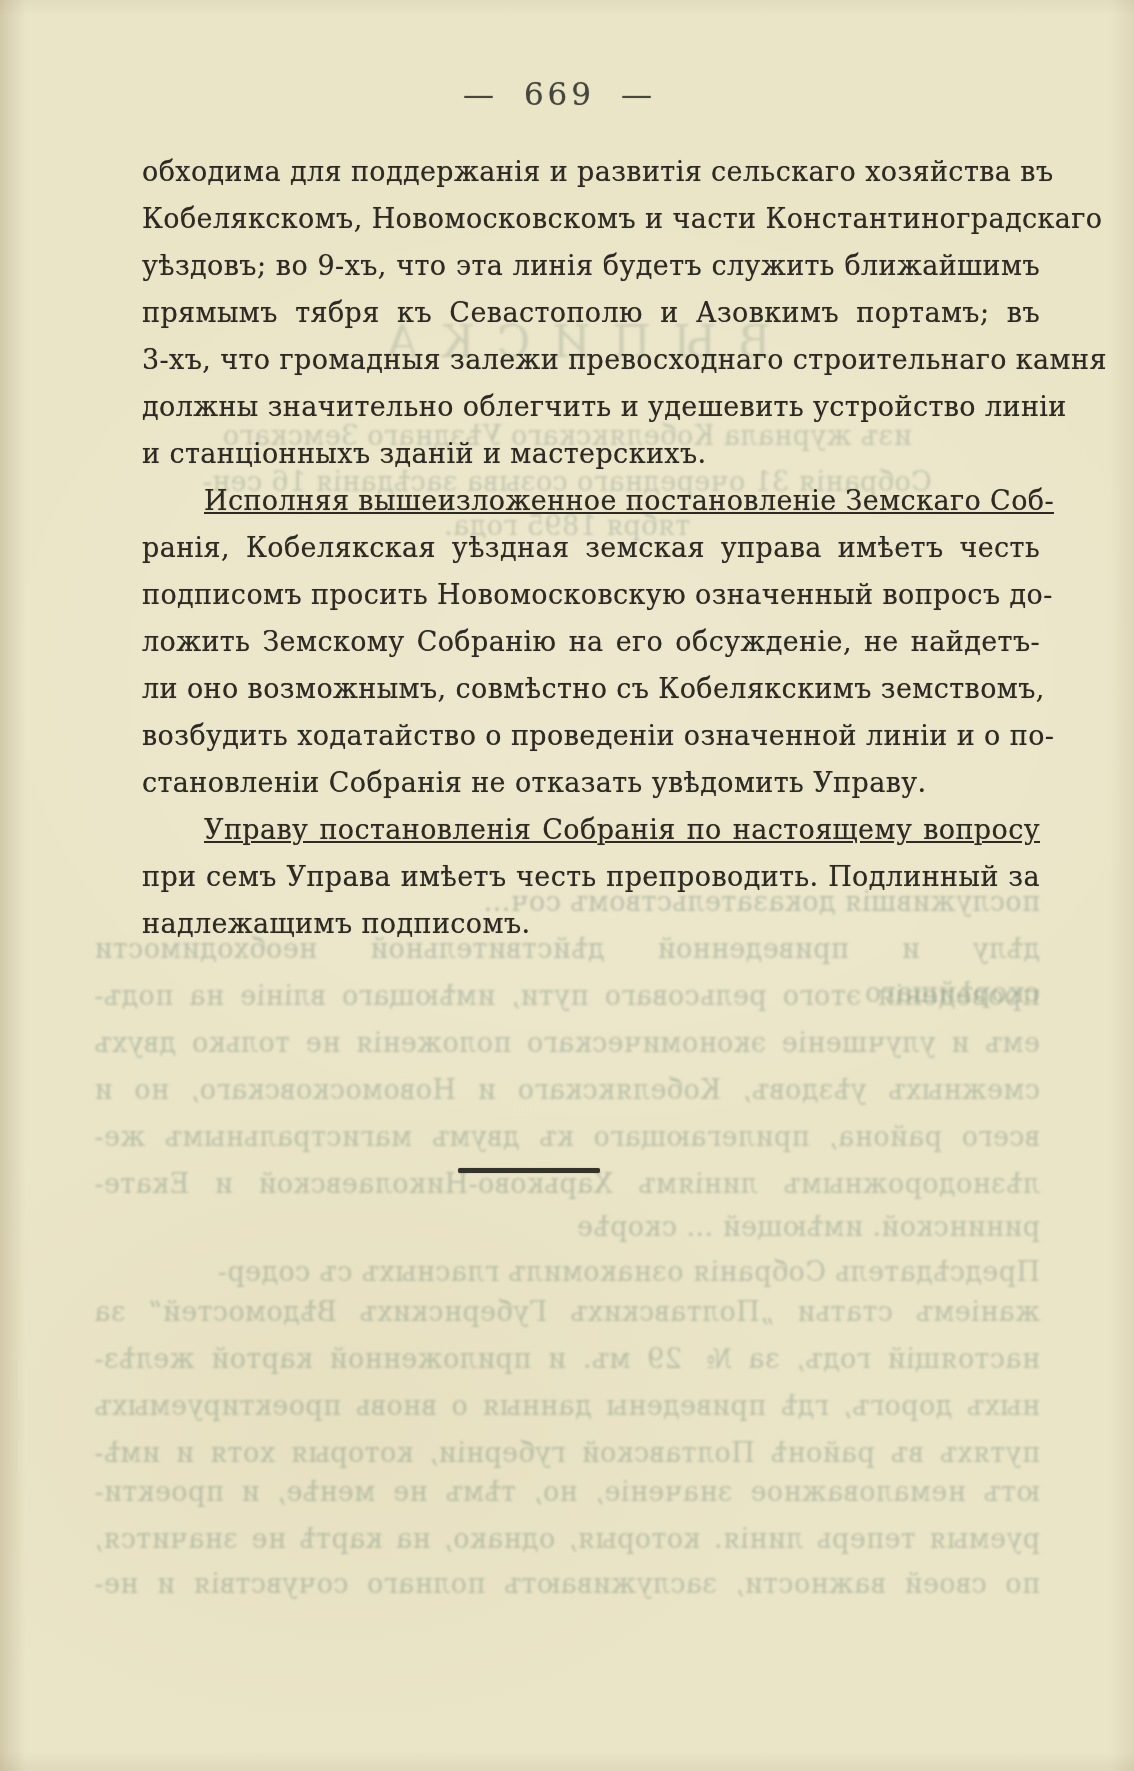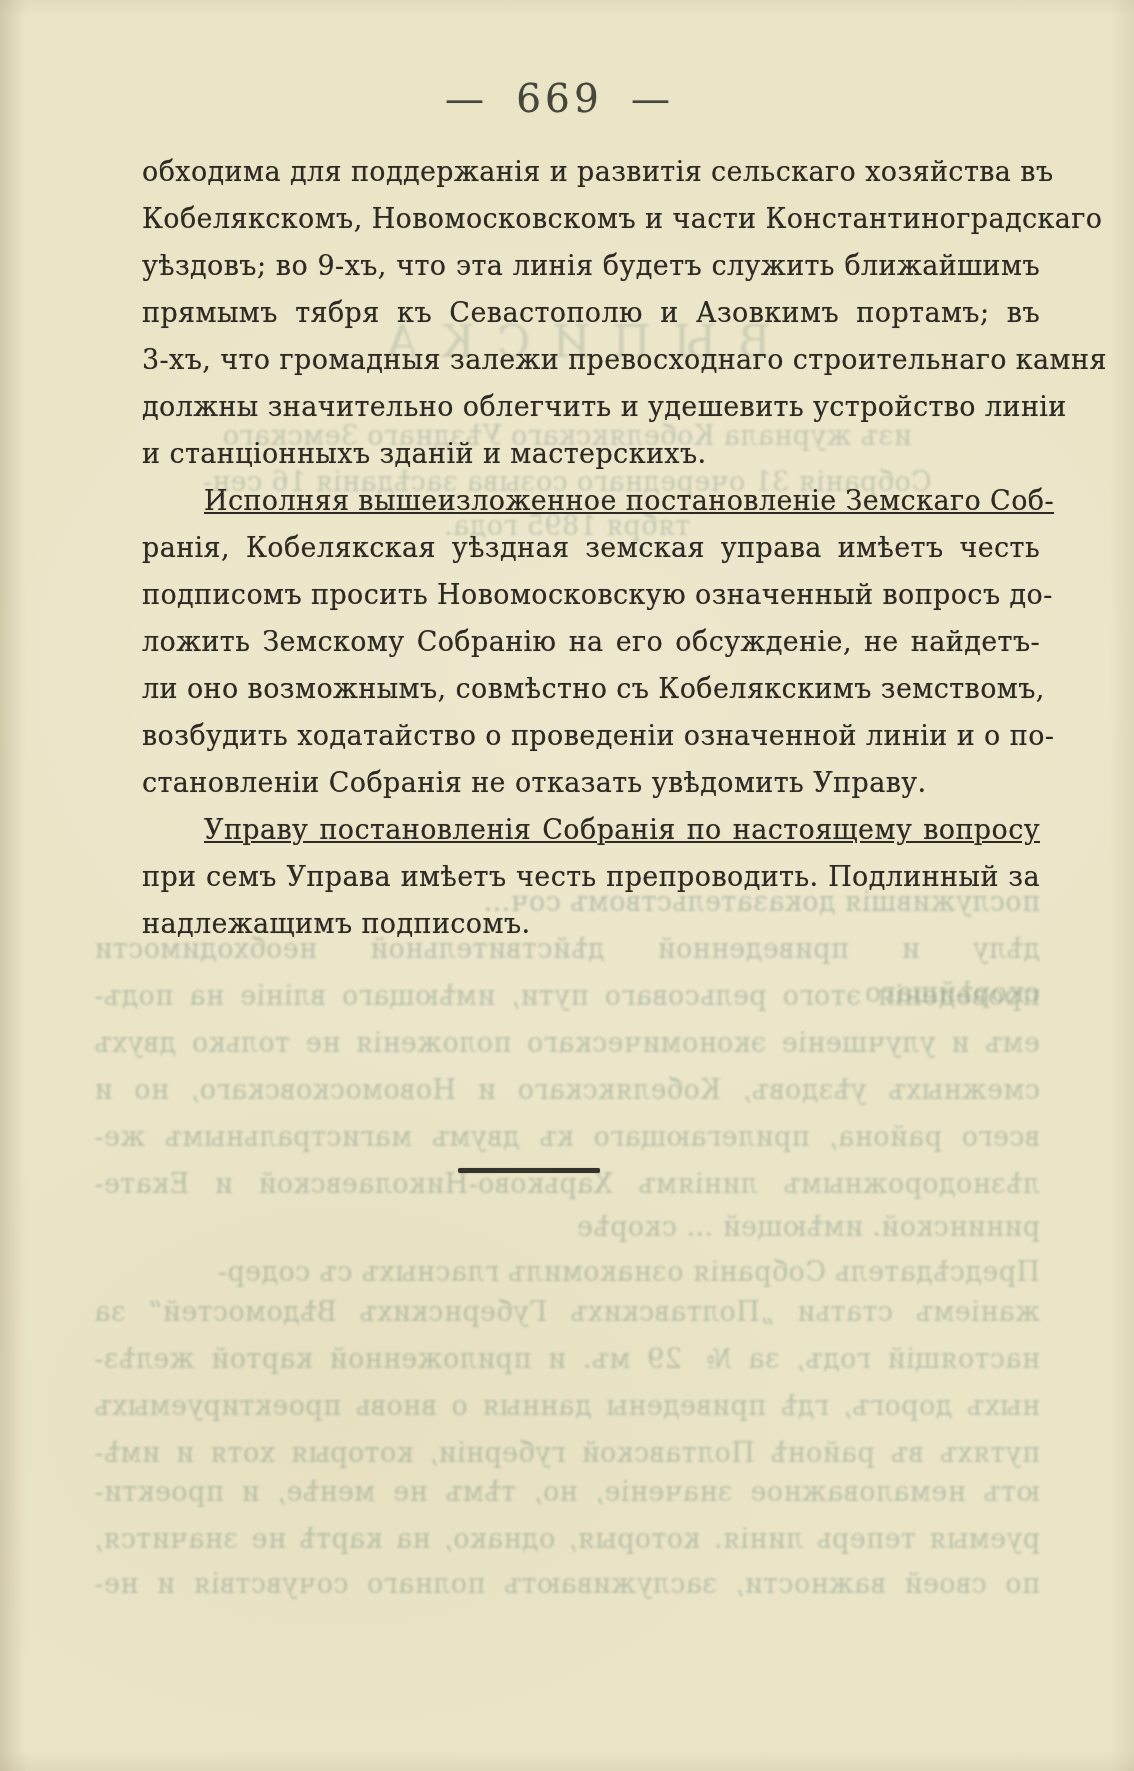--- a/index.html
+++ b/index.html
@@ -17,21 +17,21 @@
       linear-gradient(0deg, rgba(150,138,100,0.14) 0px, rgba(150,138,100,0) 20px),
       linear-gradient(180deg, rgba(150,138,100,0.10) 0px, rgba(150,138,100,0) 16px),
       #ebe5c8;
   }
 
   
   .page-number {
     position: absolute;
     top: 76px; left: 0; right: 15px;
     text-align: center;
-    font-size: 39px;
+    font-size: 31px;
     color: #45463c;
     letter-spacing: 4px;
     word-spacing: 12px;
     text-shadow: 0 0 1px rgba(70,72,60,0.45);
   }
 
   .text-column {
     position: absolute;
     left: 94px;
     top: 148px;

